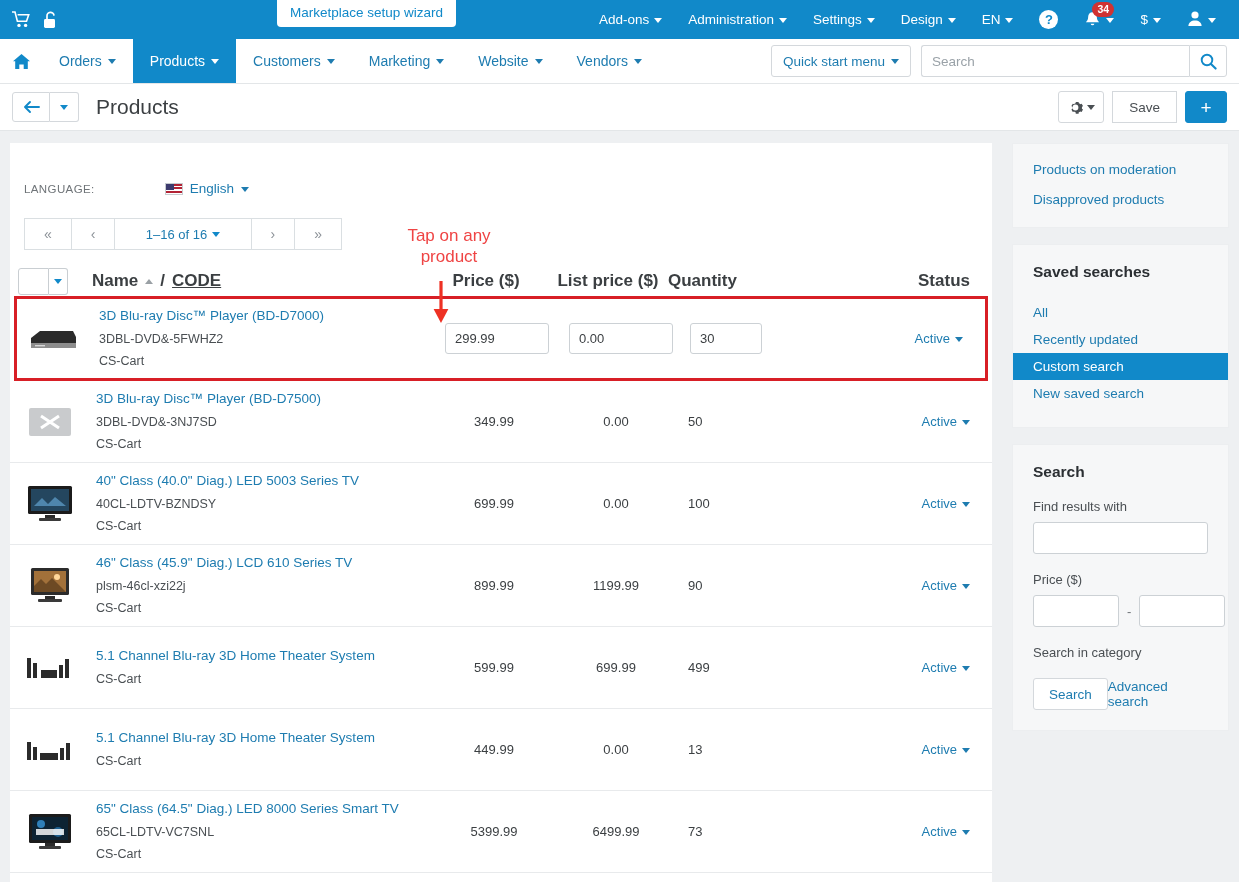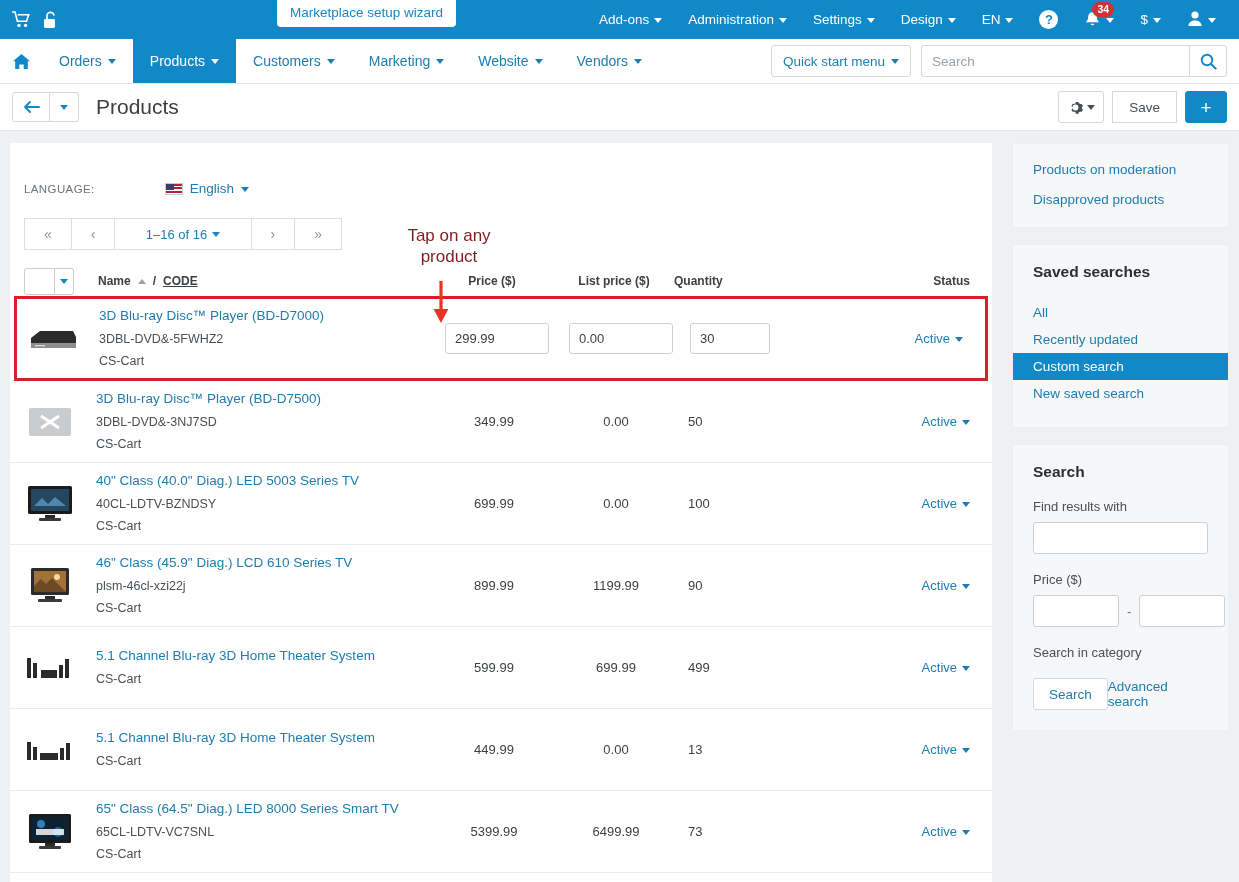--- a/index.html
+++ b/index.html
@@ -245,22 +245,22 @@
   }
   .pager-cell:last-child { border-right: 1px solid #dadfe2; }
   .pager-cell.count {
     color: #1e7cb0; font-size: 13px; gap: 5px; flex: 1.6 1 auto;
   }
 
   
   .tbl { width: 982px; margin-top: 16px; }
   .thead {
     display: flex; align-items: center;
-    height: 30px; padding-left: 14px;
-    font-size: 12px; font-weight: bold; color: #3b3f42;
+    height: 30px; padding-left: 8px;
+    font-size: 17px; font-weight: bold; color: #3b3f42;
   }
   .chk-group { display: flex; align-items: stretch; height: 27px; width: 50px; }
   .chk-box {
     width: 31px; border: 1px solid #c9ced2;
     background: #fff; border-radius: 3px 0 0 3px;
   }
   .chk-caret {
     width: 19px; border: 1px solid #c9ced2; border-left: none;
     background: #fff; border-radius: 0 3px 3px 0;
     display: flex; align-items: center; justify-content: center;
@@ -322,27 +322,27 @@
   .inp {
     border: 1px solid #ccd1d5; border-radius: 3px;
     height: 31px; padding: 0 9px;
     font-size: 13px; color: #3b3f42;
     font-family: "Liberation Sans", sans-serif;
     outline: none;
     background: #fff;
   }
   .inp-price { width: 104px; margin-left: 10px; }
   .inp-list  { width: 104px; margin-left: 20px; }
-  .inp-qty   { width: 80px; margin-left: 17px; }
+  .inp-qty   { width: 72px; margin-left: 17px; }
 
   
   .annot {
     position: absolute; left: 364px; top: 83px;
     width: 150px; text-align: center;
-    color: #7f1d1d; font-size: 17px; line-height: 1.22;
+    color: #ef4444; font-size: 17px; line-height: 1.22;
     pointer-events: none; z-index: 5;
   }
   .annot-arrow {
     position: absolute; left: 420px; top: 138px;
     z-index: 5; pointer-events: none;
   }
 
   
   .sidebar {
     position: absolute; left: 1002px; top: 0px;

